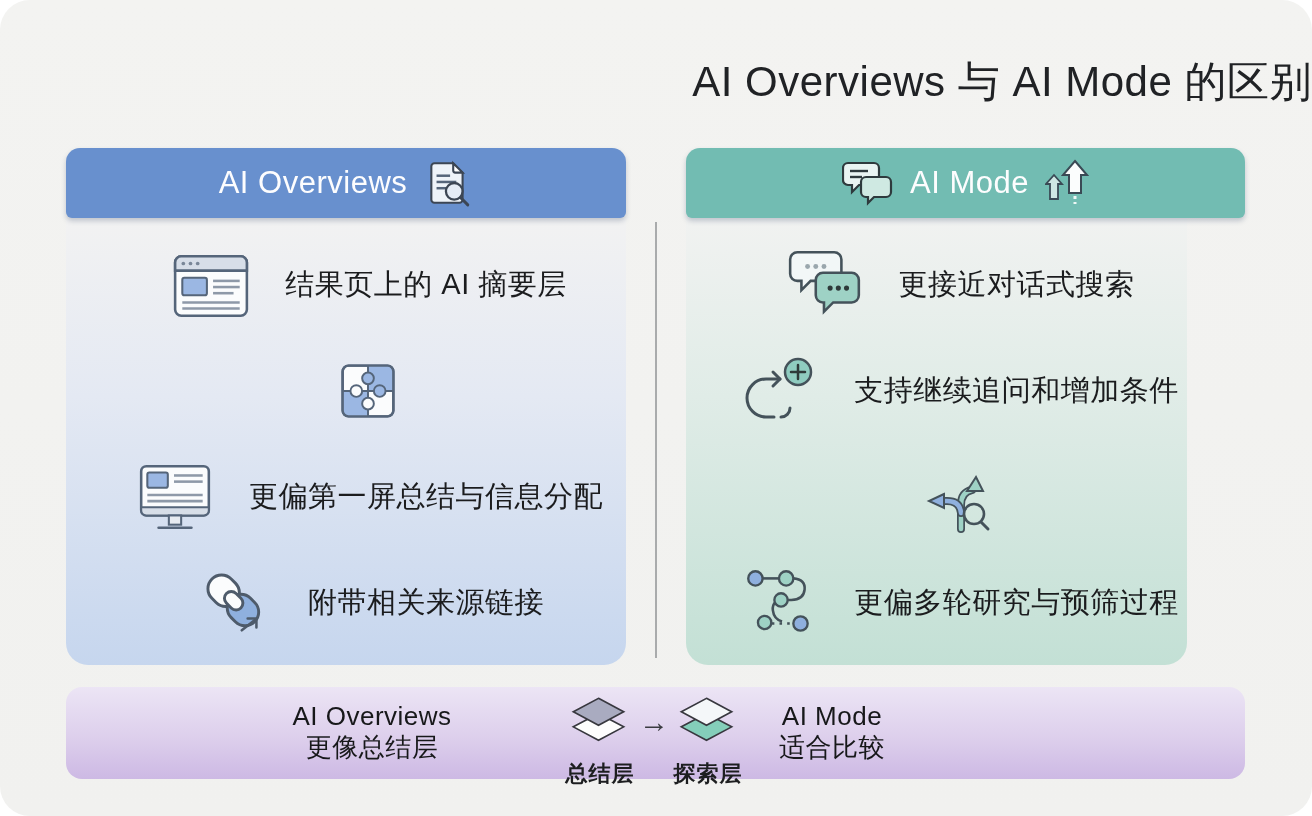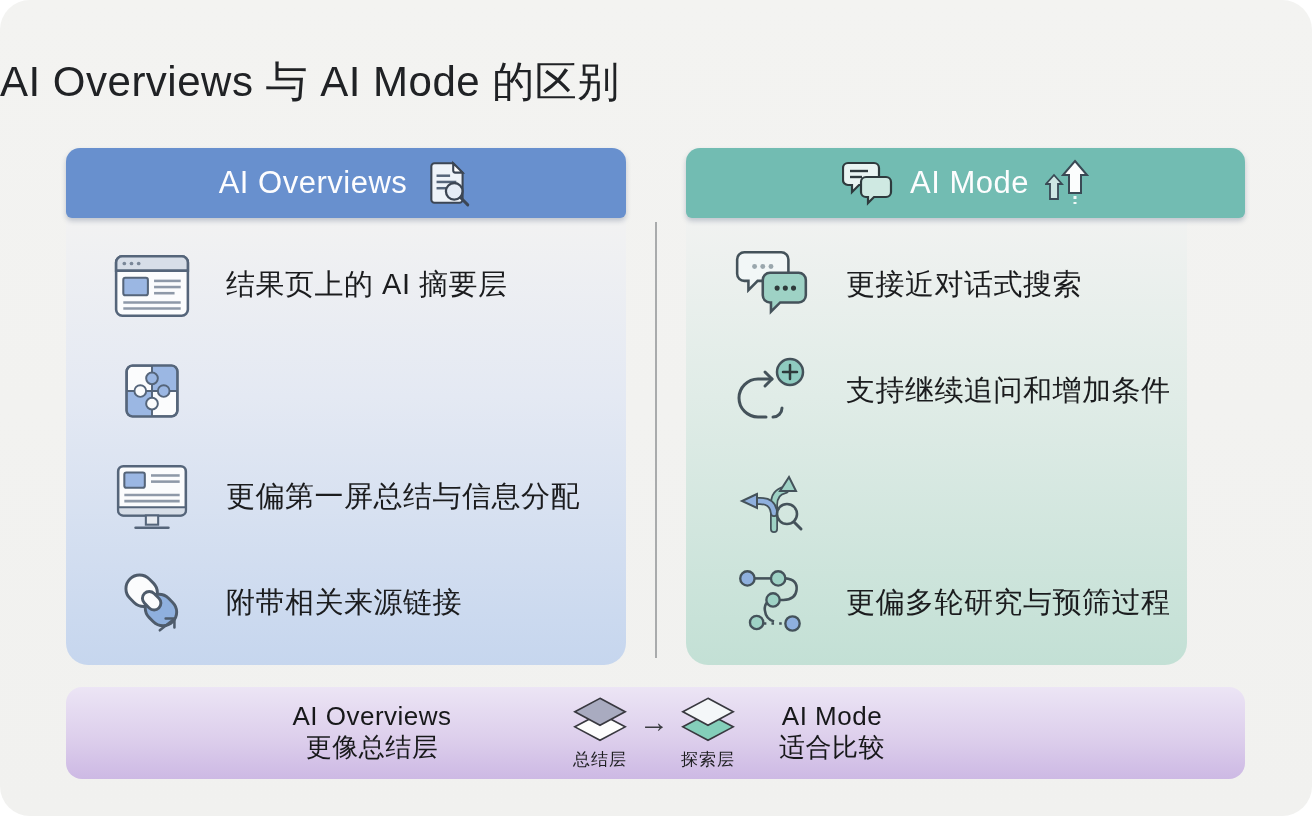--- a/index.html
+++ b/index.html
@@ -1,34 +1,34 @@
 <!DOCTYPE html>
 <html><head>
 <meta charset="utf-8">
 <style>
   * { margin:0; padding:0; box-sizing:border-box; }
   html,body { width:1312px; height:816px; background:#ffffff; font-family:"Liberation Sans","DejaVu Sans",sans-serif; }
   #app { position:relative; width:1312px; height:816px; overflow:hidden; }
   .canvas { position:absolute; inset:0; background:#f2f2f0; border-radius:30px;
             background-image:linear-gradient(180deg,#f3f3f1 0%,#f1f1ef 100%); }
 
-  .page-title { position:absolute; top:54px; left:0; width:100%; text-align:left;
+  .page-title { position:absolute; top:54px; left:0; width:100%; text-align:right;
                 font-size:42px; font-weight:500; color:#202225; letter-spacing:0.5px; }
 
   
   .col-header { position:absolute; top:148px; height:70px; border-radius:14px 14px 6px 6px;
                 display:flex; align-items:center; justify-content:center; gap:16px;
                 color:#fdfdfe; font-size:31px; font-weight:500; letter-spacing:0.5px;
                 box-shadow:0 3px 5px rgba(45,65,100,0.25); z-index:3; }
   .col-header.left  { left:66px;  width:560px; background:#6890ce; }
   .col-header.right { left:686px; width:559px; background:#72bcb2; }
 
   
   .col-body { position:absolute; top:218px; height:447px; border-radius:0 0 22px 22px;
-              display:flex; flex-direction:column; padding-top:14px; z-index:2; }
+              display:flex; flex-direction:column; padding-top:14px; z-index:2;align-items:center; }
   .col-body.left  { left:66px;  width:560px;
       background:linear-gradient(180deg,#f2f2f2 0%,#e4e9f3 40%,#c6d6ee 100%); }
   .col-body.right { left:686px; width:501px;
       background:linear-gradient(180deg,#f1f2f1 0%,#e0ece7 40%,#c3e0d5 100%); }
 
   .divider { position:absolute; left:655px; top:222px; width:2px; height:436px;
              background:#a9abac; }
 
   .row { display:flex; align-items:center; height:106px; padding-left:44px; }
   .row .icon-box { width:84px; height:84px; flex:0 0 84px; display:flex;
@@ -39,21 +39,21 @@
   .footer-bar { position:absolute; left:66px; top:687px; width:1179px; height:92px;
                 border-radius:16px; z-index:2;
                 background:linear-gradient(180deg,#ece5f5 0%,#ddcfec 55%,#cdb9e4 100%); }
   .f-abs { position:absolute; transform:translateX(-50%); text-align:center; }
   .f-text { font-size:26px; color:#17181a; line-height:31px; letter-spacing:0.5px; }
   .f-left  { left:306px; top:14px; }
   .f-right { left:766px; top:14px; }
   .f-stack1 { left:534px; top:8px; }
   .f-stack2 { left:642px; top:8px; }
   .f-arrow  { left:588px; top:18px; font-size:30px; color:#3a3b40; }
-  .layer-label { font-size:17px; color:#1d1e20; margin-top:1px; letter-spacing:1px; }
+  .layer-label { font-size:22px; color:#1d1e20; margin-top:12px; letter-spacing:1px;font-weight:bold; }
 
   svg { display:block; }
 </style>
 </head>
 <body>
 
 <div id="app">
   <div class="canvas"></div>
 
   <div class="page-title">AI Overviews 与 AI Mode 的区别</div>

